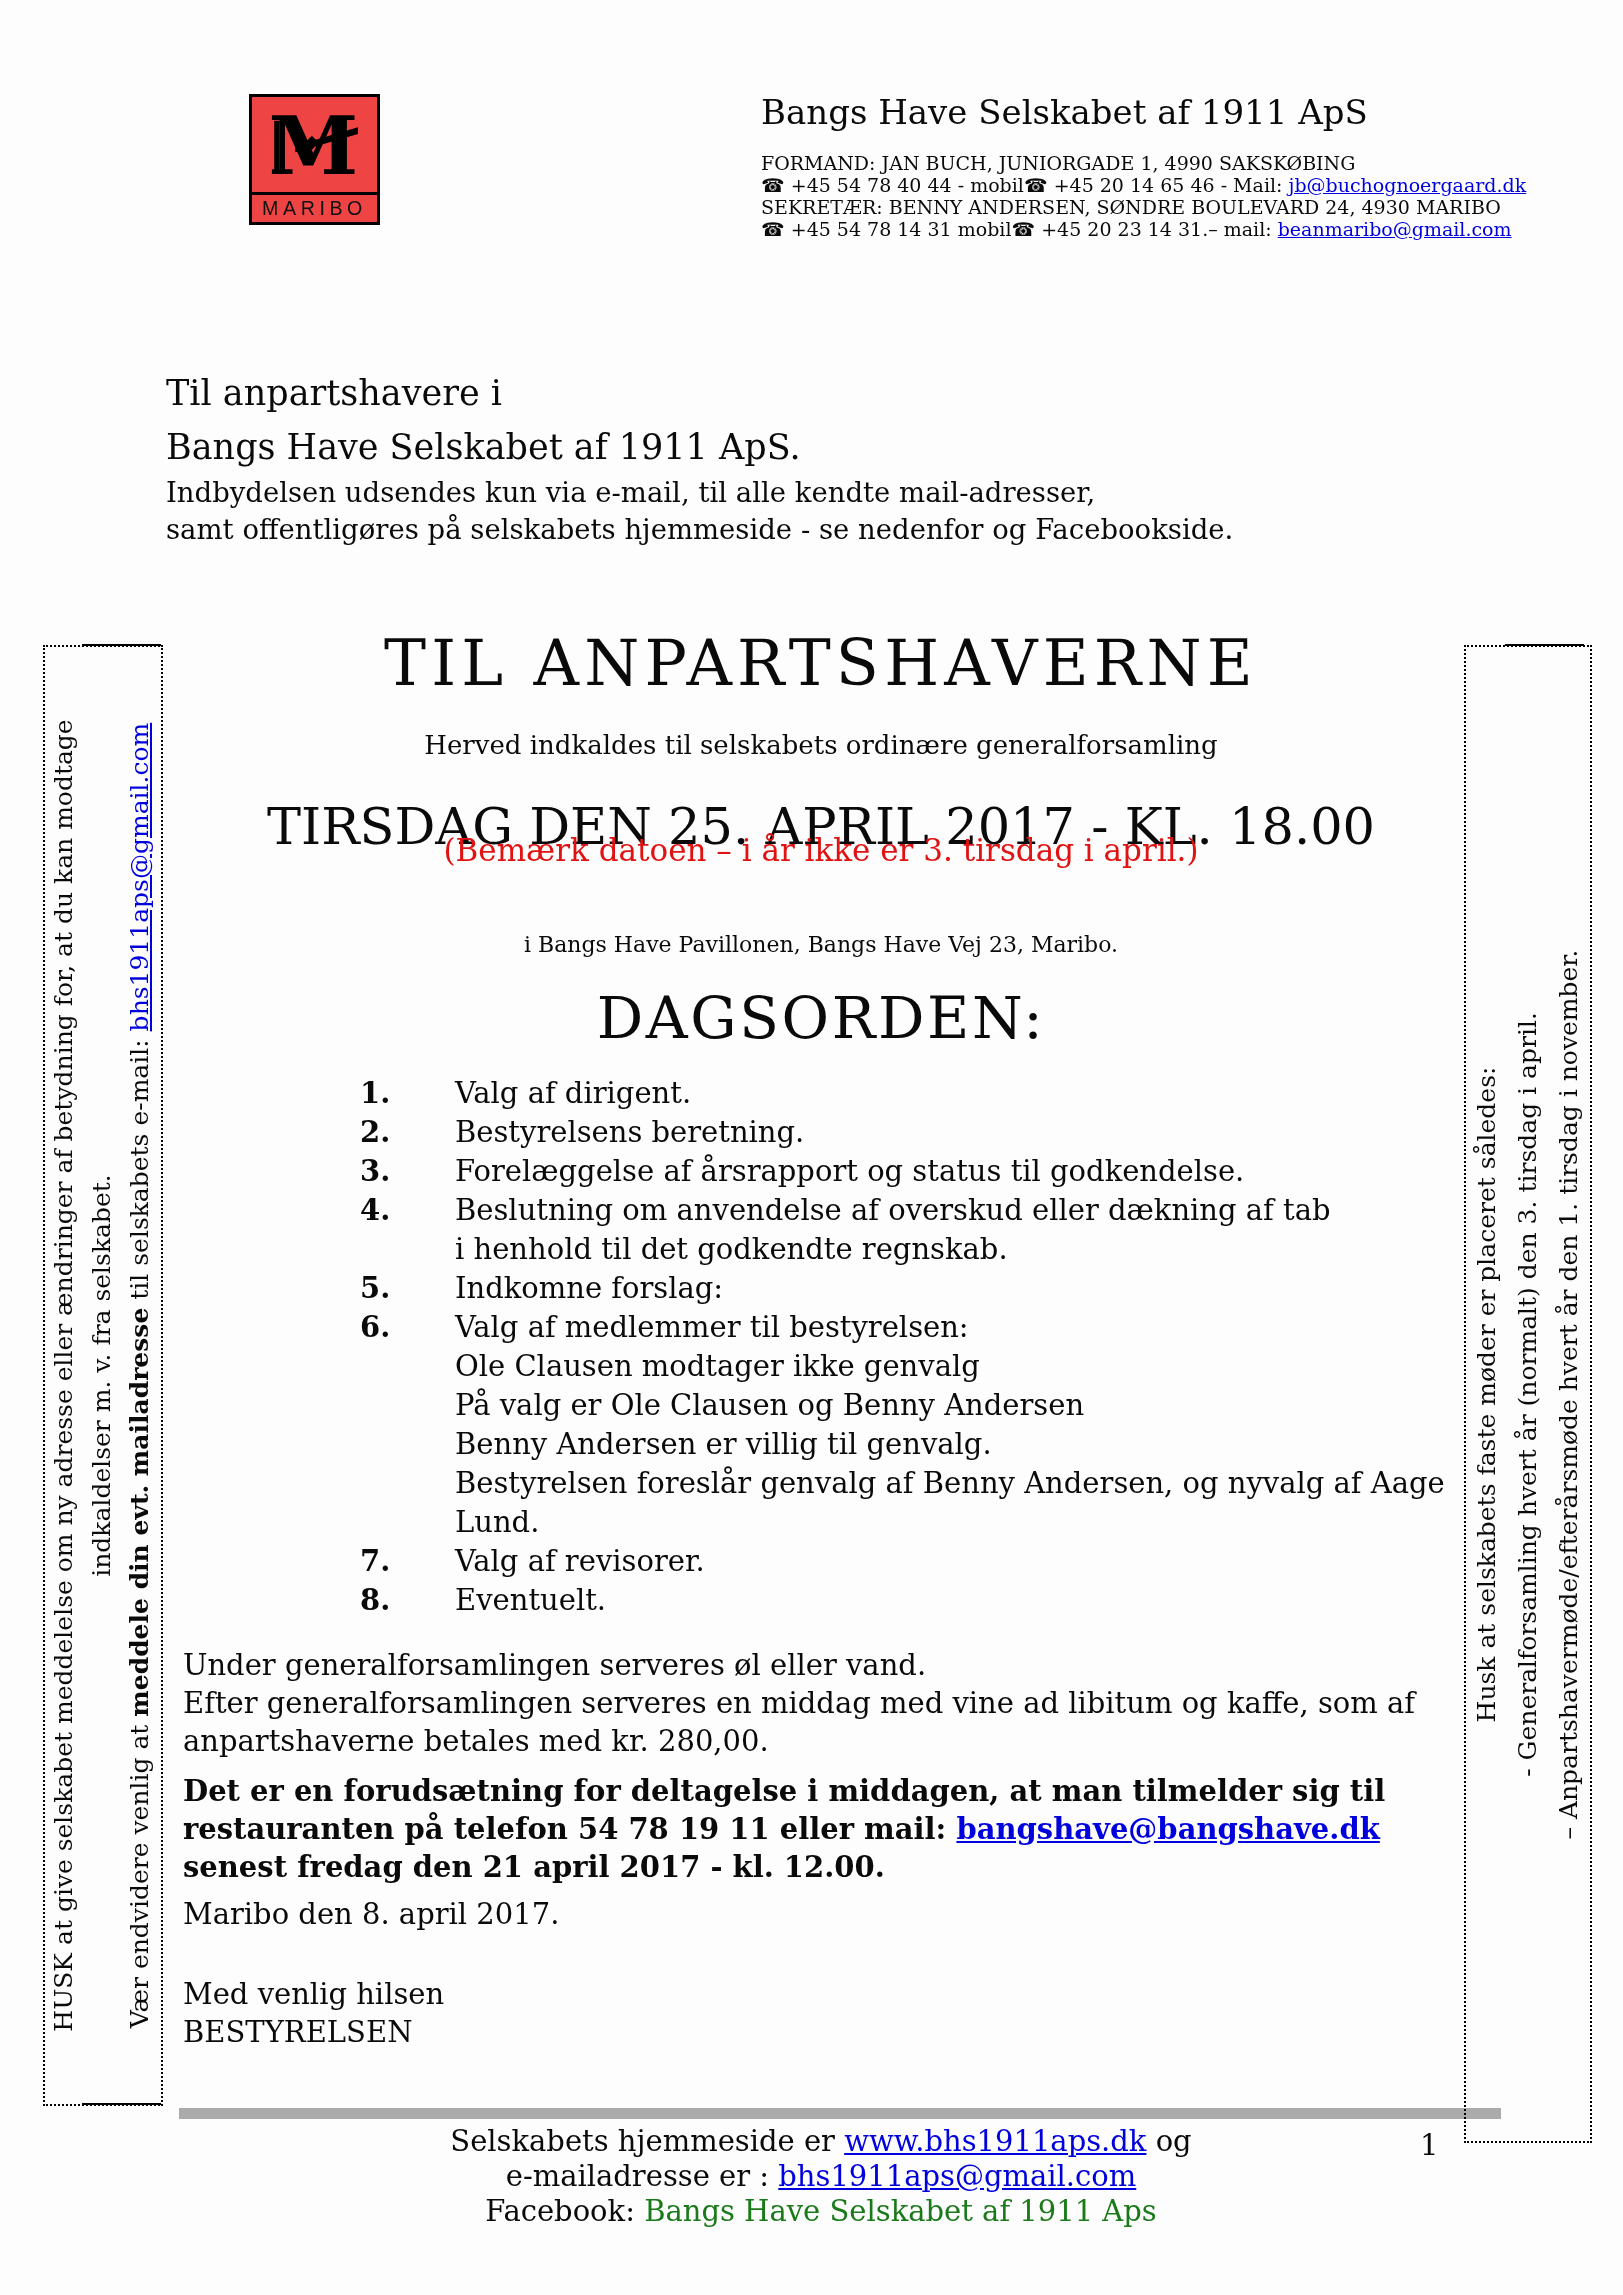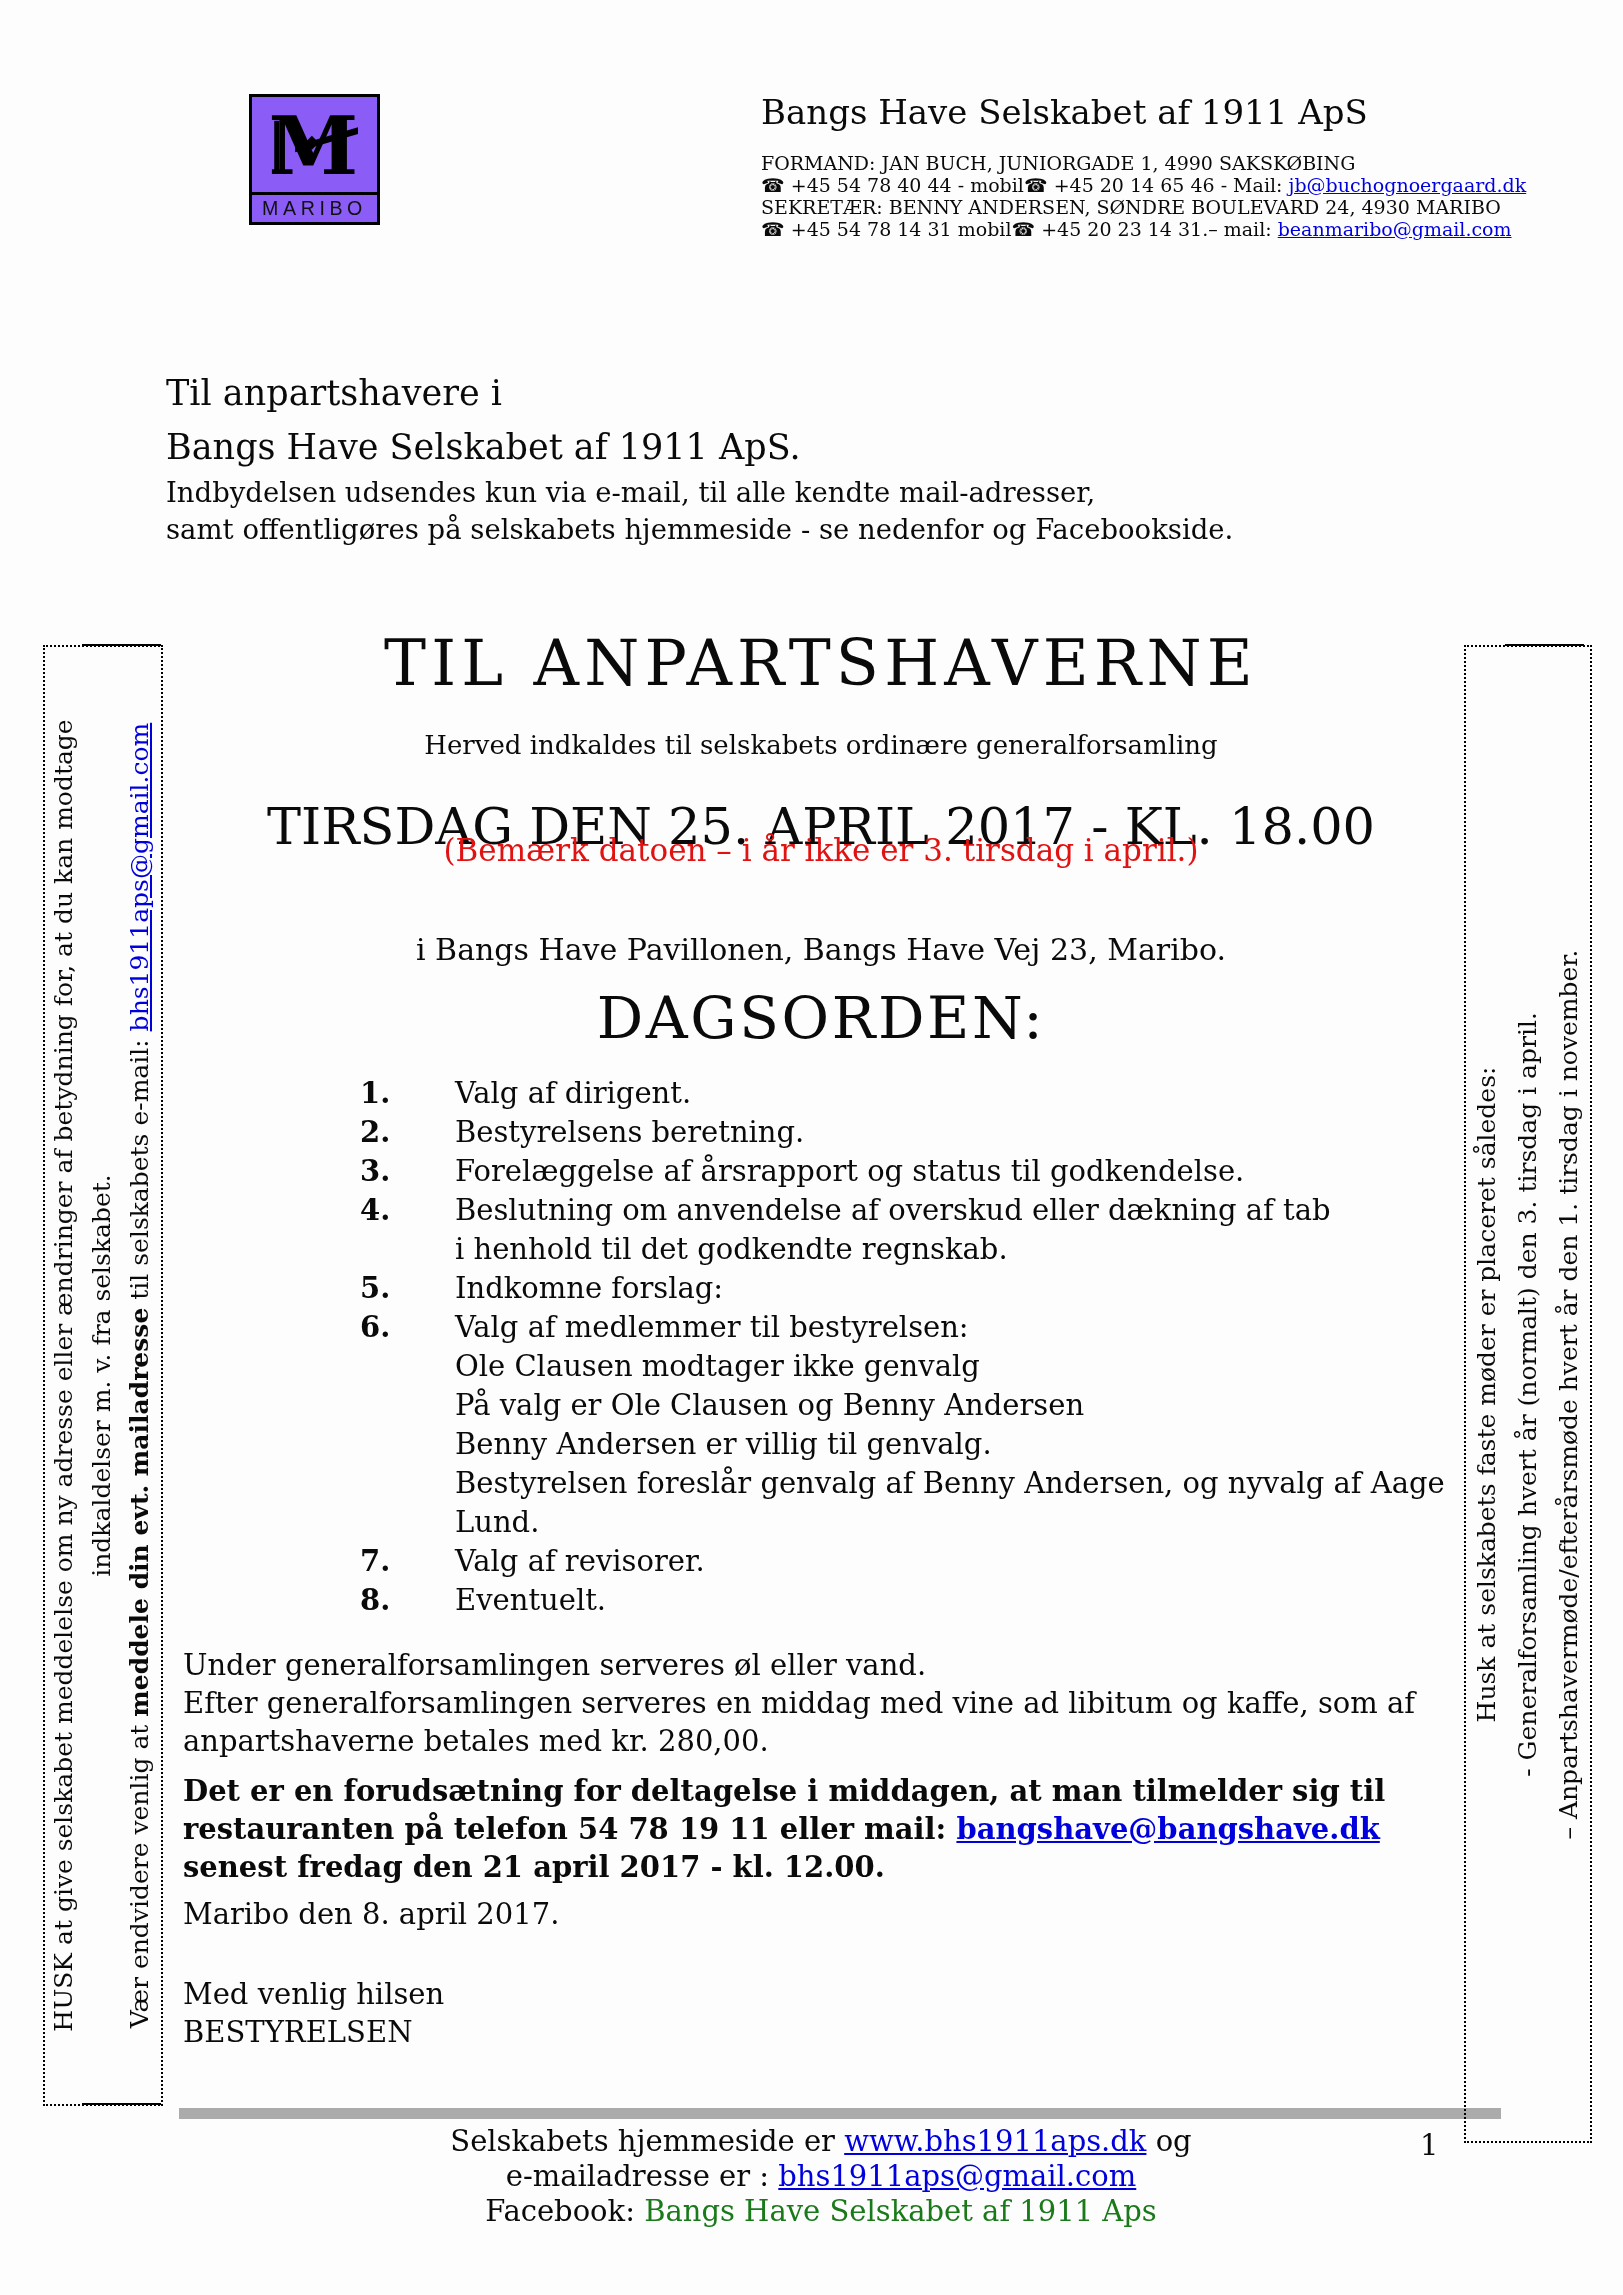--- a/index.html
+++ b/index.html
@@ -1,39 +1,39 @@
 <!DOCTYPE html>
 <html style="font-size:10.5px"><head>
 <meta charset="utf-8">
 <style>
   html,body{margin:0;padding:0;background:#888;}
   .page{position:relative;width:1623px;height:2295px;background:#fdfdfd;margin:0 auto;
         font-family:"DejaVu Serif","Liberation Serif",serif;color:#0a0a0a;overflow:hidden;}
   a, .link{color:#0000dd;text-decoration:underline;cursor:pointer;}
   
   .logo{position:absolute;left:249px;top:94px;width:131px;height:131px;border:3.9px solid #000;
-        box-sizing:border-box;background:#8b5cf6;}
+        box-sizing:border-box;background:#ef4444;}
   .logo-m{position:absolute;left:0;top:0;width:100%;height:96px;}
   .logo-city{position:absolute;left:0;bottom:0;width:100%;height:27.5px;border-top:3.9px solid #000;
         font-family:"Liberation Sans",sans-serif;font-size:19.6px;letter-spacing:4.6px;
         display:flex;align-items:center;justify-content:center;color:#111;}
   
   .hdr-title{position:absolute;left:761px;top:92px;font-size:34px;white-space:nowrap;}
   .hdr-contact{position:absolute;left:761px;top:152px;font-size:19px;line-height:22px;white-space:nowrap;}
   
   .addr{position:absolute;left:166px;top:366px;}
   .addr .big{font-size:35px;line-height:54px;white-space:nowrap;}
   .addr .small{font-size:27.5px;line-height:37px;white-space:nowrap;}
   
   .ctr{position:absolute;left:183px;width:1276px;text-align:center;white-space:nowrap;}
   .h-main{top:627px;font-size:63px;letter-spacing:5.2px;}
   .h-sub{top:730px;font-size:26px;}
   .h-date{top:797px;font-size:51px;}
   .h-rednote{top:832px;font-size:31px;color:#e01212;}
-  .h-venue{top:932px;font-size:30px;}
+  .h-venue{top:932px;font-size:22px;}
   .h-dag{top:984px;font-size:58px;letter-spacing:2.6px;}
   
   .agenda{position:absolute;left:183px;top:1074px;width:1276px;font-size:29px;line-height:39px;}
   .agenda .row{display:flex;}
   .agenda .num{width:95px;margin-left:177px;font-weight:bold;}
   .agenda .txt{flex:1;white-space:nowrap;}
   
   .para{position:absolute;left:183px;width:1296px;font-size:29px;line-height:38px;white-space:nowrap;}
   .p-under{top:1646px;}
   .p-bold{top:1772px;font-weight:bold;}

